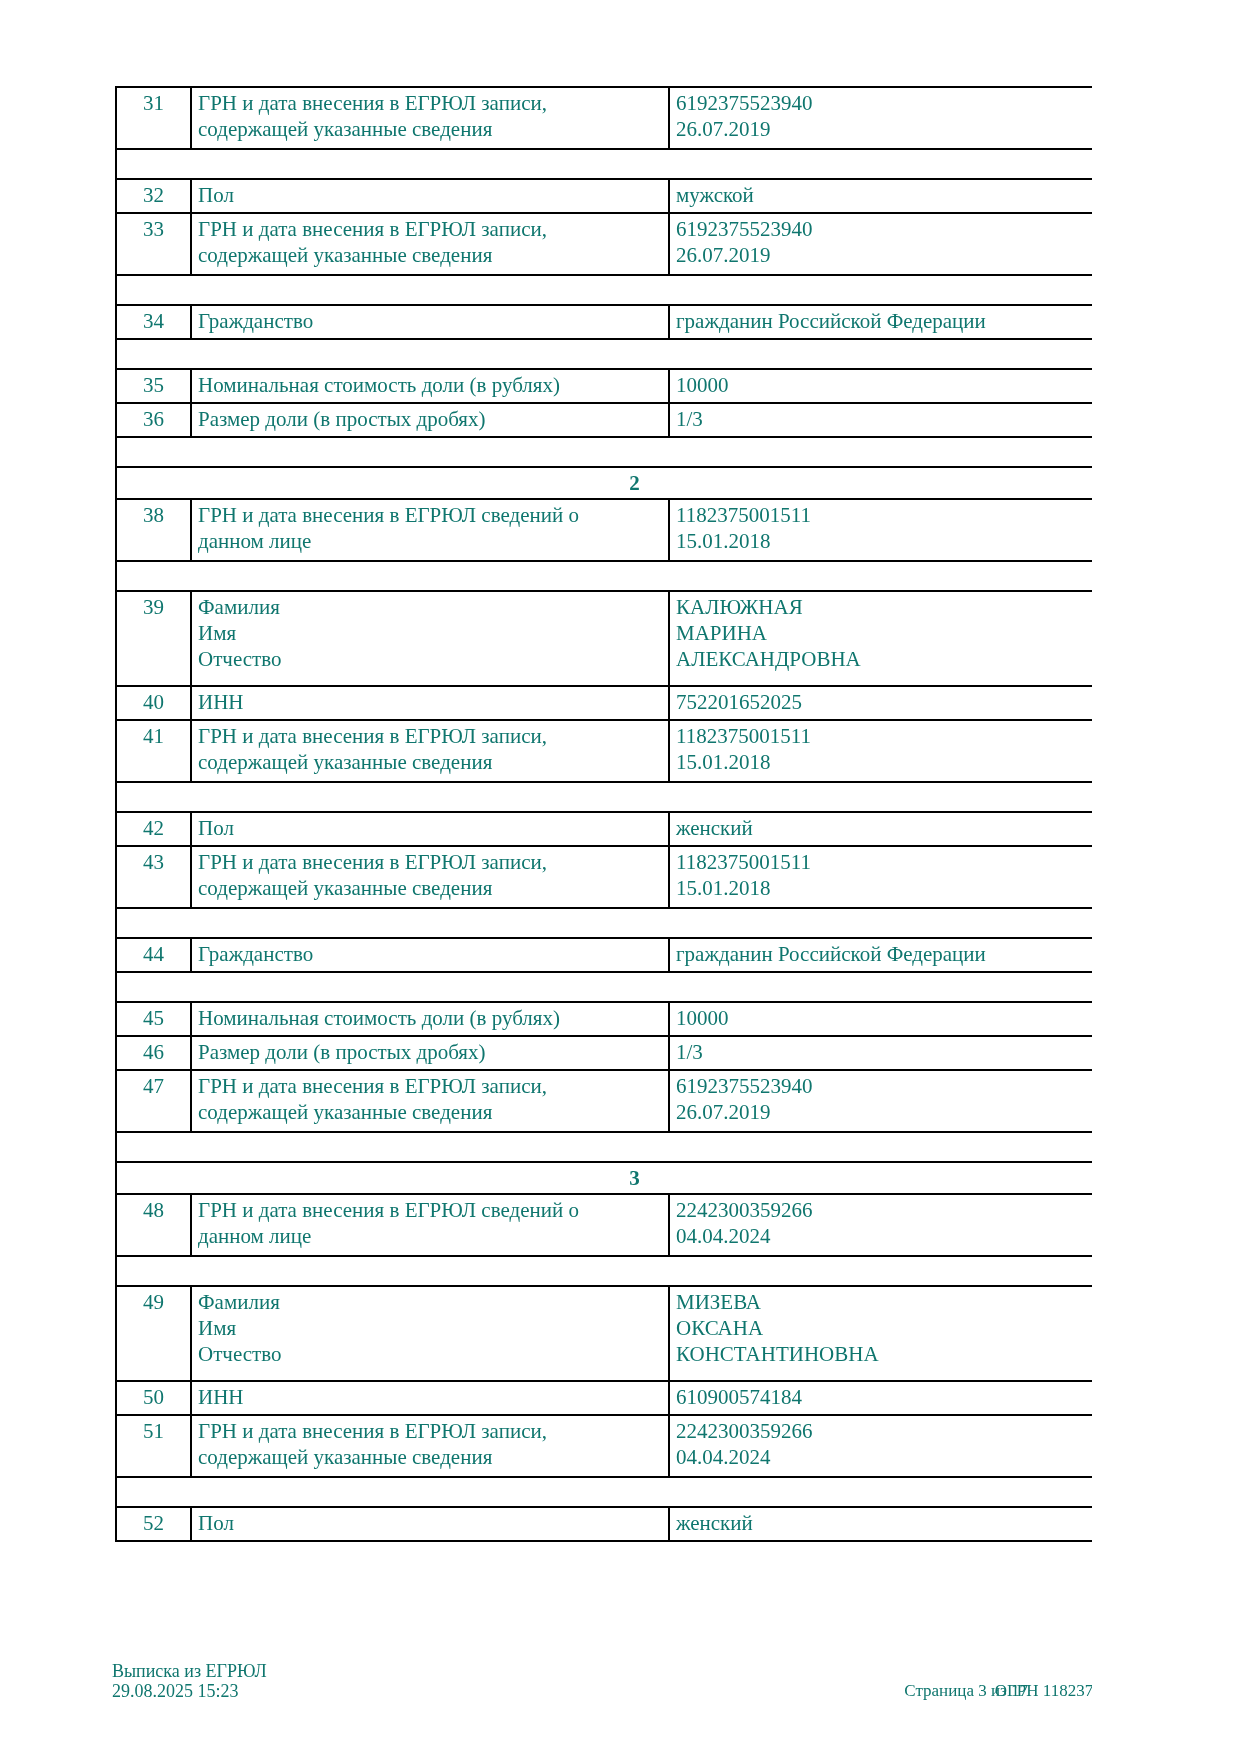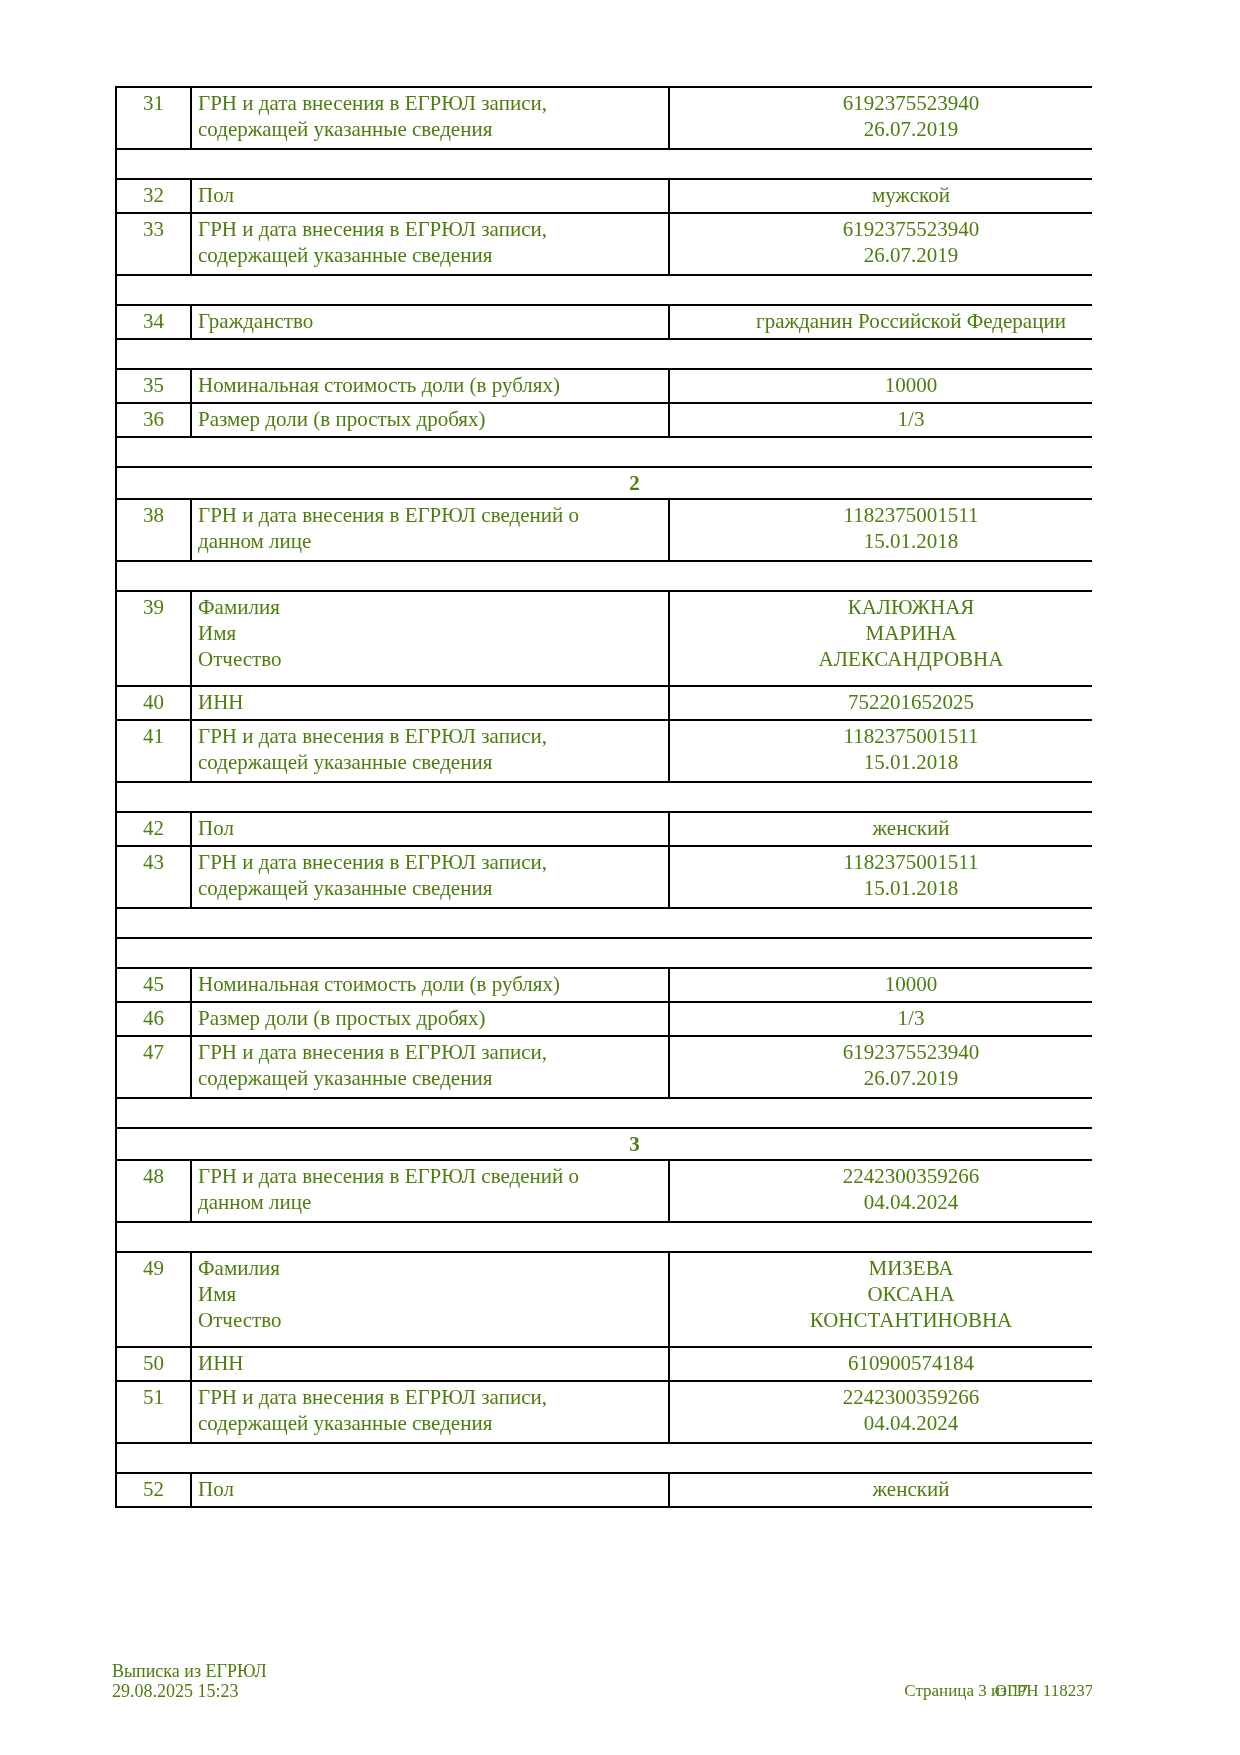--- a/index.html
+++ b/index.html
@@ -6,21 +6,21 @@
     margin: 0;
     padding: 0;
     background: #ffffff;
   }
   .page {
     position: relative;
     width: 1092px;
     height: 1755px;
     background: #ffffff;
     font-family: "Liberation Serif", "DejaVu Serif", serif;
-    color: #4d7c0f;
+    color: #0f766e;
     overflow: hidden;
   }
   table.egrul {
     position: absolute;
     left: 115px;
     top: 86px;
     width: 1037px;
     border-collapse: collapse;
     table-layout: fixed;
   }
@@ -32,21 +32,20 @@
     padding: 2px 6px;
     white-space: pre-line;
     overflow: hidden;
   }
   td.cell-num {
     text-align: center;
     padding: 2px 2px;
   }
   td.cell-value {
     padding-left: 5px;
-    text-align: center;
   }
   tr.row-h1 { height: 34px; }
   tr.row-h2 { height: 62px; }
   tr.row-h3 { height: 95px; }
   tr.row-spacer { height: 30px; }
   tr.row-section { height: 32px; }
   tr.row-section td {
     text-align: center;
     font-weight: bold;
     white-space: normal;
@@ -181,20 +180,25 @@
         <tr class="row-h2">
           <td class="cell-num">43</td>
           <td class="cell-label">ГРН и дата внесения в ЕГРЮЛ записи,
 содержащей указанные сведения</td>
           <td class="cell-value">1182375001511
 15.01.2018</td>
         </tr>
         <tr class="row-spacer">
           <td colspan="3"></td>
         </tr>
+        <tr class="row-h1">
+          <td class="cell-num">44</td>
+          <td class="cell-label">Гражданство</td>
+          <td class="cell-value">гражданин Российской Федерации</td>
+        </tr>
         <tr class="row-spacer">
           <td colspan="3"></td>
         </tr>
         <tr class="row-h1">
           <td class="cell-num">45</td>
           <td class="cell-label">Номинальная стоимость доли (в рублях)</td>
           <td class="cell-value">10000</td>
         </tr>
         <tr class="row-h1">
           <td class="cell-num">46</td>

